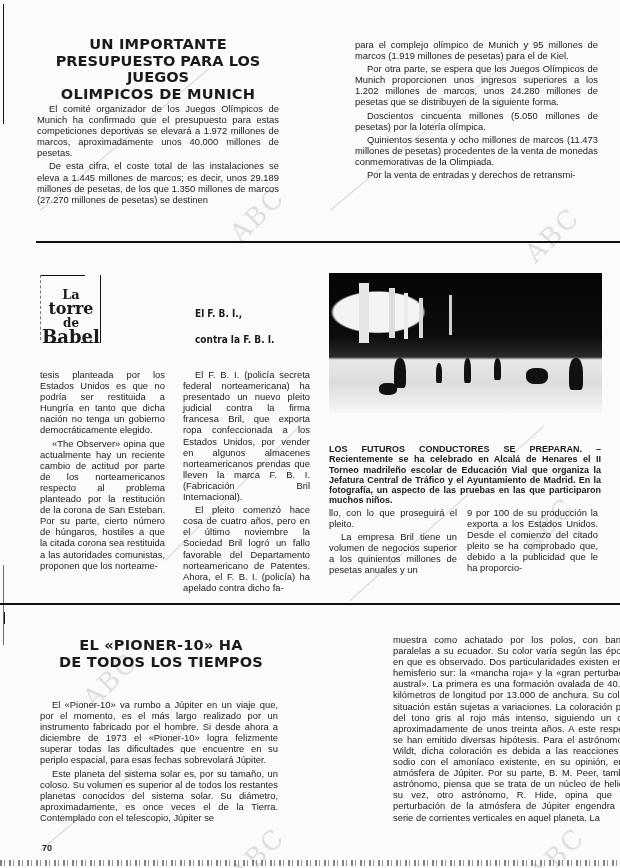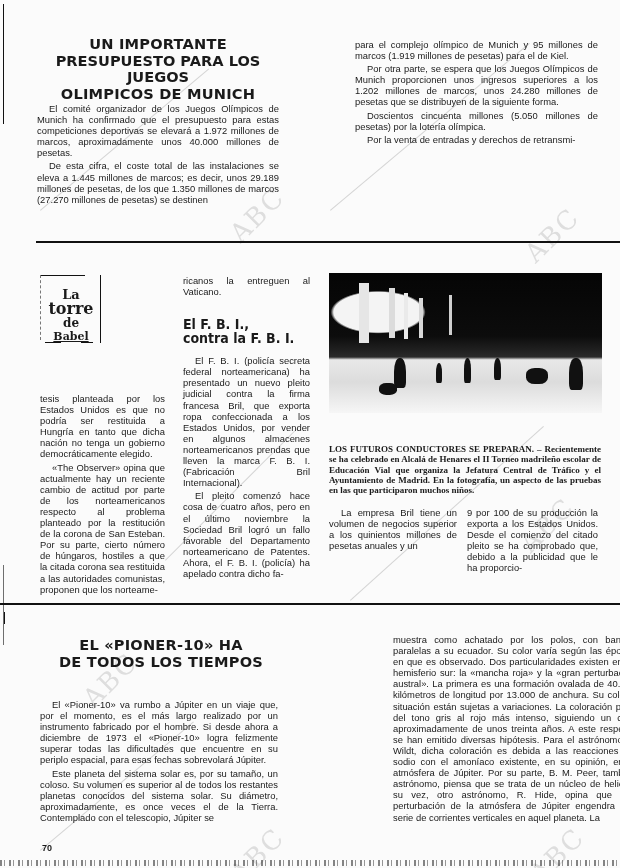--- a/index.html
+++ b/index.html
@@ -21,22 +21,22 @@
   .watermark {
     position: absolute; font-family: "DejaVu Serif", serif; font-size: 26px;
     color: rgba(120,120,120,0.22); transform: rotate(-45deg); letter-spacing: 2px;
     pointer-events: none;
   }
   .wm-line { position: absolute; height: 1px; background: rgba(110,110,110,0.28); transform-origin: 0 0; pointer-events: none; }
   .box-title {
     font-family: "DejaVu Serif", serif; font-weight: 900; text-align: center;
     font-size: 15px; line-height: 18px; margin: 0;
   }
-  .subhead { font-family: "DejaVu Sans Condensed","DejaVu Sans", sans-serif; font-weight: 700; font-size: 14px; line-height: 14px; margin: 0; }
-  .caption { font-family: Liberation Serif, serif; font-size: 9px; line-height: 10.3px; text-align: justify; font-weight: 700; margin: 0; }
+  .subhead { font-family: "DejaVu Sans Condensed","DejaVu Sans", sans-serif; font-weight: 700; font-size: 10px; line-height: 14px; margin: 12px; }
+  .caption { font-family: Liberation Sans, sans-serif; font-size: 9px; line-height: 10.3px; text-align: justify; font-weight: 700; margin: 0; }
   .photo {
     position: absolute; overflow: hidden;
     background:
       radial-gradient(ellipse at 18% 28%, #f4f4f4 0 14%, transparent 15%),
       linear-gradient(180deg, #050505 0%, #0c0c0c 45%, #2a2a2a 60%, #e8e8e8 62%, #dcdcdc 78%, #f6f6f6 100%);
   }
   .tree { position:absolute; bottom: 38%; width: 3px; background:#0a0a0a; }
   .figure { position:absolute; background:#111; border-radius: 45% 45% 20% 20%; }
   .footer-strip { position:absolute; left:0; width:620px; height:6px;
     background: repeating-linear-gradient(90deg, #222 0 2px, transparent 2px 4px, #444 4px 5px, transparent 5px 9px);
@@ -67,45 +67,45 @@
   <p class="hl">OLIMPICOS DE MUNICH</p>
 </div>
 <div class="abs" style="left:37px;top:103px;width:242px;">
   <p class="p indent">El comité organizador de los Juegos Olímpicos de Munich ha confirmado que el presupuesto para estas competiciones deportivas se elevará a 1.972 millones de marcos, aproximadamente unos 40.000 millones de pesetas.</p>
   <p class="p indent">De esta cifra, el coste total de las instalaciones se eleva a 1.445 millones de marcos; es decir, unos 29.189 millones de pesetas, de los que 1.350 millones de marcos (27.270 millones de pesetas) se destinen</p>
 </div>
 <div class="abs" style="left:355px;top:39px;width:243px;">
   <p class="p">para el complejo olímpico de Munich y 95 millones de marcos (1.919 millones de pesetas) para el de Kiel.</p>
   <p class="p indent">Por otra parte, se espera que los Juegos Olímpicos de Munich proporcionen unos ingresos superiores a los 1.202 millones de marcos, unos 24.280 millones de pesetas que se distribuyen de la siguiente forma.</p>
   <p class="p indent">Doscientos cincuenta millones (5.050 millones de pesetas) por la lotería olímpica.</p>
+  <p class="p indent">Quinientos sesenta y ocho millones de marcos (11.473 millones de pesetas) procedentes de la venta de monedas conmemorativas de la Olimpiada.</p>
   <p class="p indent">Por la venta de entradas y derechos de retransmi-</p>
 </div>
 
 <div class="rule" style="left:36px;top:241px;width:584px;height:2px;"></div>
 
 <div class="abs" style="left:40px;top:275px;width:60px;height:65px;border-left:1px dashed #777;">
   <div class="rule" style="left:0;top:0;width:44px;height:1px;"></div>
   <div class="rule" style="left:59px;top:0;width:1px;height:68px;"></div>
   <div style="margin-top:13px;">
     <p class="box-title" style="font-size:13px;line-height:14px;">La</p>
     <p class="box-title" style="font-size:16px;line-height:14px;">torre</p>
     <p class="box-title" style="font-size:12px;line-height:14px;">de</p>
-    <p class="box-title" style="font-size:11px;line-height:14px;text-decoration:underline;">Babel</p>
+    <p class="box-title" style="font-size:18px;line-height:14px;">Babel</p>
   </div>
   <div class="rule" style="left:4px;top:67px;width:16px;height:1px;"></div>
   <div class="rule" style="left:40px;top:67px;width:12px;height:1px;"></div>
 </div>
 
-<div class="abs" style="left:40px;top:369px;width:125px;margin-top:24px;">
+<div class="abs" style="left:40px;top:369px;width:125px;">
   <p class="p">tesis planteada por los Estados Unidos es que no podría ser restituida a Hungría en tanto que dicha nación no tenga un gobierno democráticamente elegido.</p>
   <p class="p indent">«The Observer» opina que actualmente hay un reciente cambio de actitud por parte de los norteamericanos respecto al problema planteado por la restitución de la corona de San Esteban. Por su parte, cierto número de húngaros, hostiles a que la citada corona sea restituida a las autoridades comunistas, proponen que los norteame-</p>
 </div>
 
 <div class="abs" style="left:183px;top:275px;width:127px;">
-  <p class="p">ricanos la entreguen al Vaticano.</p>
   <div style="height:20px"></div>
   <p class="subhead">El F. B. I.,</p>
   <p class="subhead">contra la F. B. I.</p>
   <div style="height:10px"></div>
   <p class="p indent">El F. B. I. (policía secreta federal norteamericana) ha presentado un nuevo pleito judicial contra la firma francesa Bril, que exporta ropa confeccionada a los Estados Unidos, por vender en algunos almacenes norteamericanos prendas que lleven la marca F. B. I. (Fabricación Bril Internacional).</p>
   <p class="p indent">El pleito comenzó hace cosa de cuatro años, pero en el último noviembre la Sociedad Bril logró un fallo favorable del Departamento norteamericano de Patentes. Ahora, el F. B. I. (policía) ha apelado contra dicho fa-</p>
 </div>
 
 <div class="photo" style="left:329px;top:273px;width:273px;height:140px;">
   <div class="tree" style="left:30px;top:10px;height:60px;background:#e6e6e6;width:10px;"></div>
@@ -119,20 +119,21 @@
   <div class="figure" style="left:135px;top:85px;width:7px;height:25px;"></div>
   <div class="figure" style="left:165px;top:85px;width:7px;height:22px;"></div>
   <div class="figure" style="left:197px;top:95px;width:22px;height:16px;border-radius:40%;"></div>
   <div class="figure" style="left:240px;top:85px;width:14px;height:32px;"></div>
 </div>
 <div class="abs" style="left:329px;top:444px;width:272px;">
   <p class="caption">LOS FUTUROS CONDUCTORES SE PREPARAN. – Recientemente se ha celebrado en Alcalá de Henares el II Torneo madrileño escolar de Educación Vial que organiza la Jefatura Central de Tráfico y el Ayuntamiento de Madrid. En la fotografía, un aspecto de las pruebas en las que participaron muchos niños.</p>
 </div>
 
 <div class="abs" style="left:329px;top:507px;width:128px;">
+  <p class="p">llo, con lo que proseguirá el pleito.</p>
   <p class="p indent">La empresa Bril tiene un volumen de negocios superior a los quinientos millones de pesetas anuales y un</p>
 </div>
 <div class="abs" style="left:467px;top:507px;width:131px;">
   <p class="p">9 por 100 de su producción la exporta a los Estados Unidos. Desde el comienzo del citado pleito se ha comprobado que, debido a la publicidad que le ha proporcio-</p>
 </div>
 
 <div class="rule" style="left:0px;top:603px;width:620px;height:2px;"></div>
 <div class="rule" style="left:4px;top:612px;width:1px;height:12px;"></div>
 
 <div class="abs" style="left:36px;top:637px;width:250px;">

